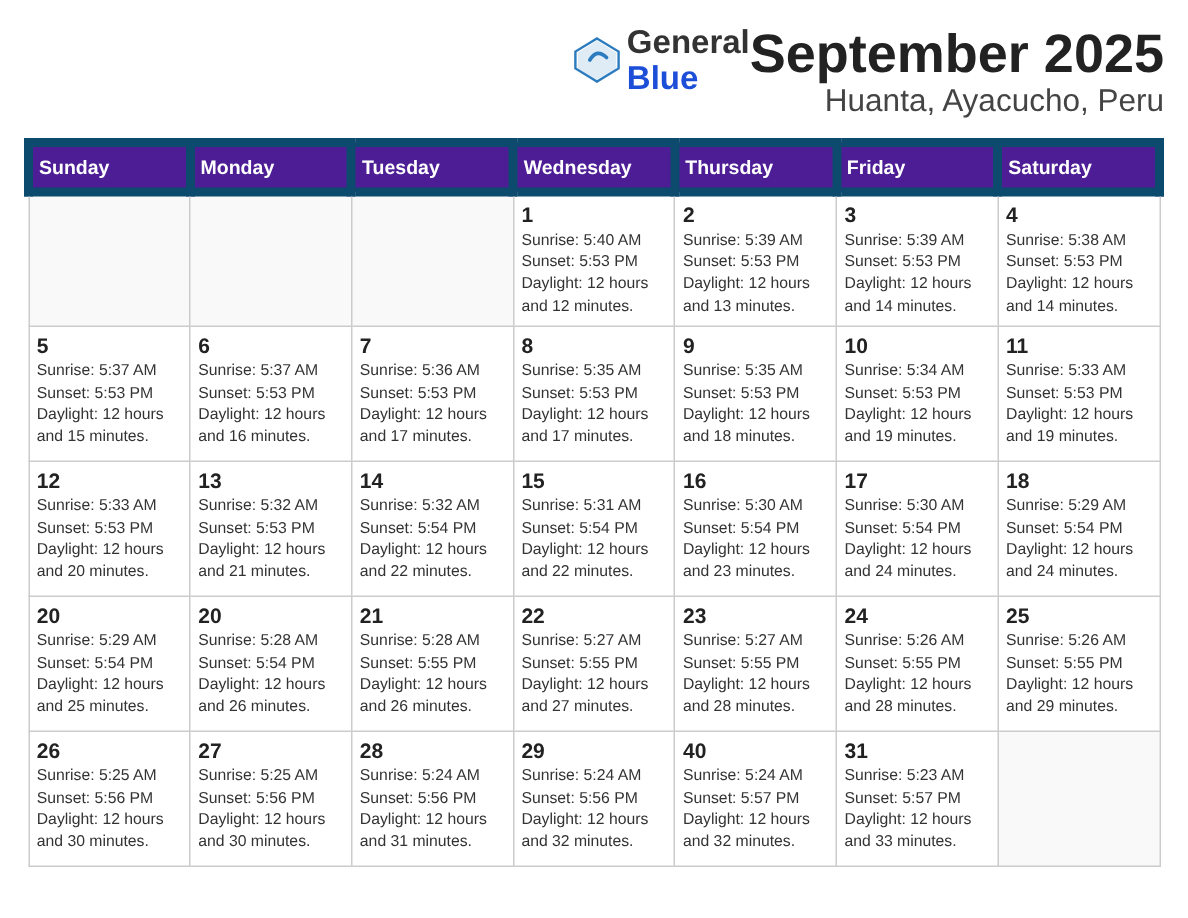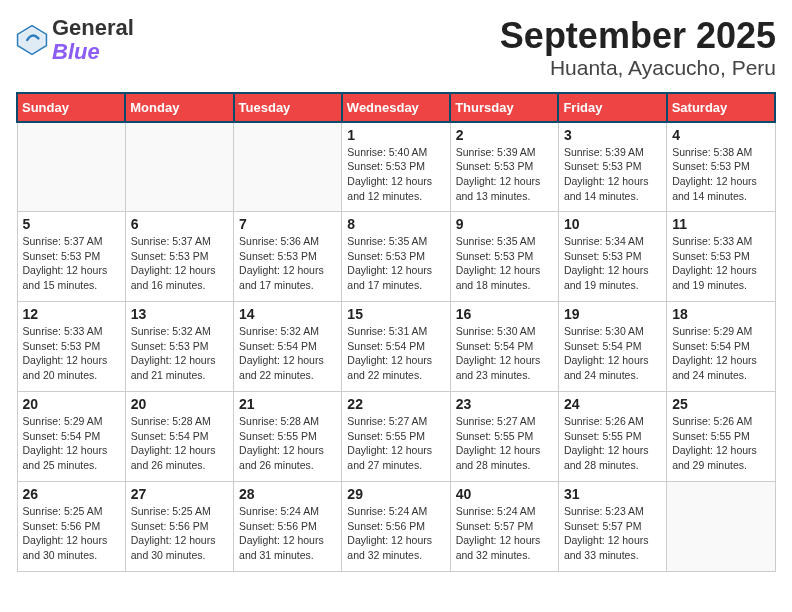--- a/index.html
+++ b/index.html
@@ -5,36 +5,36 @@
     * { box-sizing: border-box; margin: 0; padding: 0; }
     body {
       font-family: Arial, sans-serif;
       background: #fff;
       width: 792px;
       min-height: 612px;
       padding: 16px;
     }
     .header {
       display: flex;
-      justify-content: space-between;
+      justify-content: flex-end;
       align-items: flex-start;
       margin-bottom: 12px;
     }
     .logo {
       display: flex;
       align-items: center;
       gap: 4px;
     }
     .logo-text {
       font-size: 22px;
       font-weight: bold;
       line-height: 1.1;
     }
     .logo-general { color: #333; }
-    .logo-blue { color: #8b5cf6; font-style: italic; }
+    .logo-blue { color: #1d4ed8; }
     .logo-icon {
       width: 32px;
       height: 32px;
     }
     .title-block {
       text-align: right;
     }
     .month-title {
       font-size: 36px;
       font-weight: bold;
@@ -44,27 +44,27 @@
     .location {
       font-size: 21px;
       color: #444;
     }
     table {
       width: 100%;
       border-collapse: collapse;
       table-layout: fixed;
     }
     th {
-      background: #ef4444;
+      background: #4c1d95;
       color: #fff;
       font-size: 13px;
       font-weight: bold;
       padding: 6px 4px;
       text-align: left;
-      border: 2px solid #0c4a6e;
+      border: 6px solid #0c4a6e;
     }
     td {
       border: 1px solid #ccc;
       vertical-align: top;
       padding: 4px 5px;
       font-size: 11px;
       color: #222;
       height: 90px;
       background: #fff;
     }
@@ -231,21 +231,21 @@
 and 22 minutes.</div>
         </td>
         <td>
           <div class="day-num">16</div>
           <div class="day-detail">Sunrise: 5:30 AM
 Sunset: 5:54 PM
 Daylight: 12 hours
 and 23 minutes.</div>
         </td>
         <td>
-          <div class="day-num">19</div>
+          <div class="day-num">17</div>
           <div class="day-detail">Sunrise: 5:30 AM
 Sunset: 5:54 PM
 Daylight: 12 hours
 and 24 minutes.</div>
         </td>
         <td>
           <div class="day-num">18</div>
           <div class="day-detail">Sunrise: 5:29 AM
 Sunset: 5:54 PM
 Daylight: 12 hours

